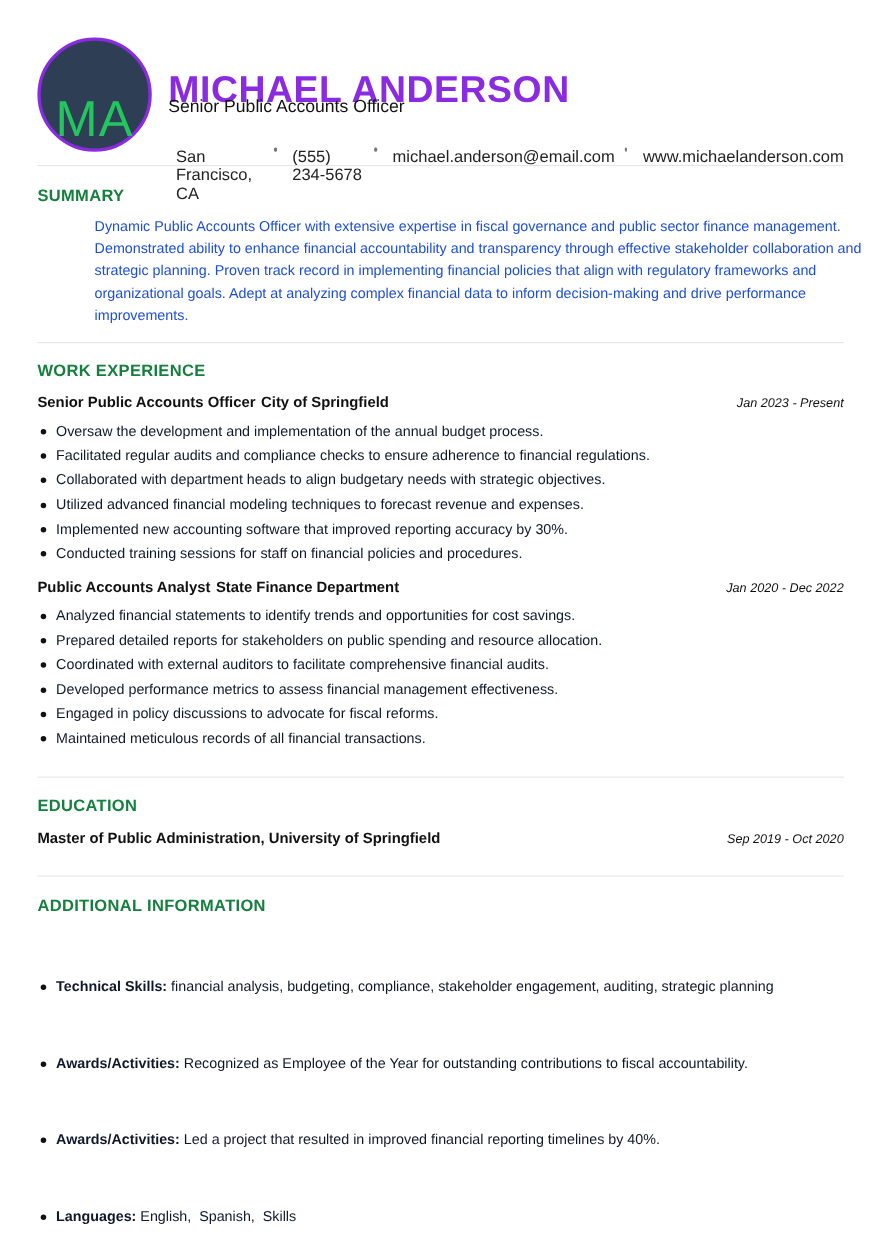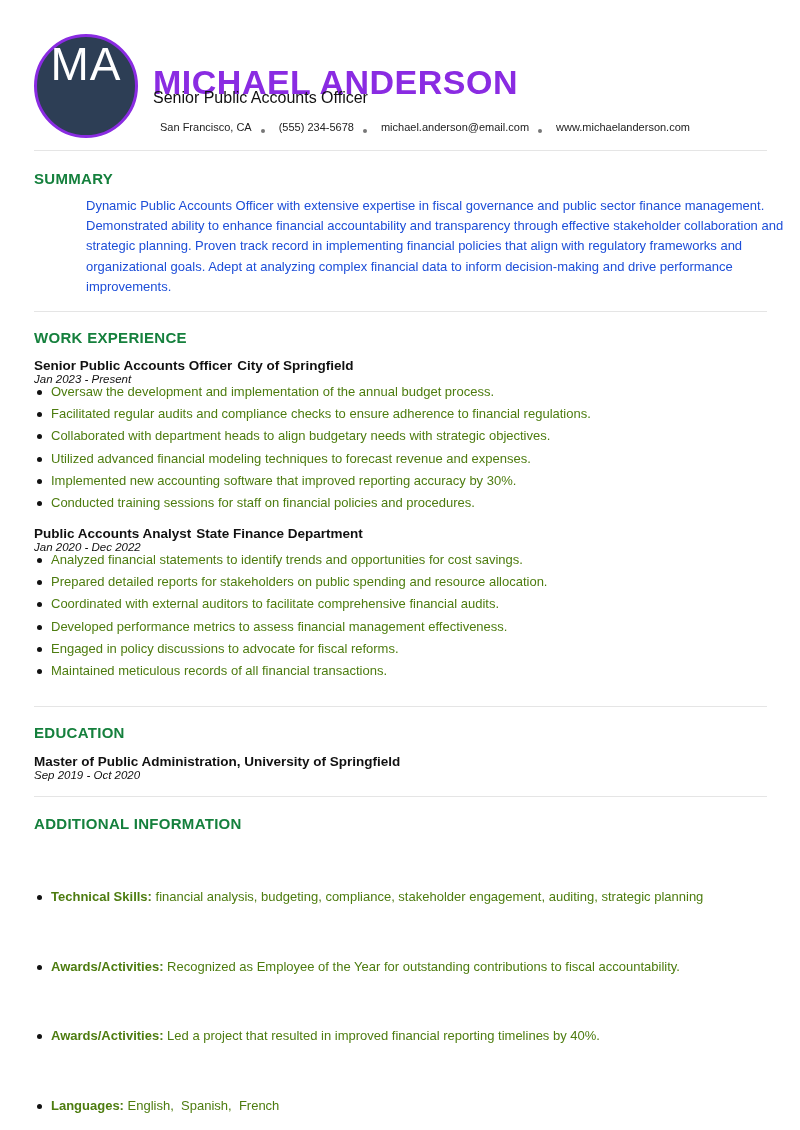--- a/index.html
+++ b/index.html
@@ -10,58 +10,58 @@
       position: relative;
       overflow: hidden;
     }
     .page { position: absolute; left: 34px; top: 0; width: 733px; }
 
     .header { position: relative; height: 150px; }
     .avatar {
       position: absolute; left: 0; top: 34px;
       width: 104px; height: 104px; border-radius: 50%;
       background: #2d3e55; border: 3px solid #8a2be2;
-      display: flex; align-items: flex-start; justify-content: center;
-      color: #ffffff; font-size: 46px; letter-spacing: 1px;
+      display: flex; align-items: flex-end; justify-content: center;
+      color: #22c55e; font-size: 46px; letter-spacing: 1px;
     }
     .name {
       position: absolute; left: 119px; top: 38px;
       font-size: 34px; font-weight: bold; color: #8a2be2; letter-spacing: 0.5px; margin-top: 25px;
     }
     .job-title {
       position: absolute; left: 119px; top: 89px;
       font-size: 16px; color: #111;
     }
     .contact {
-      position: absolute; left: 126px; top: 121px;
-      display: flex; align-items: flex-end; font-size: 11px; color: #222;
+      position: absolute; left: 126px; top: 134px;
+      display: flex; align-items: flex-start; font-size: 15px; color: #222;
     }
     .contact .sep {
       display: inline-block; width: 4px; height: 4px; border-radius: 50%;
       background: #777; margin: 0 14px 0 9px;
     }
     .divider { position: absolute; left: 0; width: 733px; height: 1px; background: #e5e5e5; }
 
     .section-title {
       position: absolute; left: 0;
       font-size: 15px; font-weight: bold; color: #15803d; letter-spacing: 0.3px;
     }
     .summary-text {
       position: absolute; left: 16px; top: 196px; width: 733px;
       font-size: 13px; line-height: 20.2px; color: #1d4ed8; margin-left: 36px;
     }
-    .entry-head { position: absolute; left: 0; width: 733px; display: flex; justify-content: space-between; align-items: baseline; flex-direction: column; }
+    .entry-head { position: absolute; left: 0; width: 733px; display: flex; justify-content: space-between; align-items: baseline; }
     .entry-title { font-size: 13.5px; font-weight: bold; color: #111; }
     .entry-title .org { margin-left: 5px; }
     .entry-date { font-size: 11.5px; font-style: italic; color: #111; }
 
     ul.bullets { position: absolute; left: 0; list-style: none; width: 733px; }
     ul.bullets li {
       position: relative; padding-left: 17px;
-      font-size: 13px; color: #4d7c0f; height: 22.2px; line-height: 22px;
+      font-size: 13px; color: #0f172a; height: 22.2px; line-height: 22px;
     }
     ul.bullets li::before {
       content: ""; position: absolute; left: 3px; top: 9px;
       width: 5px; height: 5px; border-radius: 50%; background: #111;
     }
     ul.info li { height: 23.6px; margin-top: 46px; }
     ul.info li b { font-weight: bold; }
   </style>
 </head>
 <body>
@@ -132,16 +132,16 @@
     <div class="entry-date">Sep 2019 - Oct 2020</div>
   </div>
 
   <div class="divider" style="top:796px"></div>
 
   <div class="section-title" style="top:815px">ADDITIONAL INFORMATION</div>
   <ul class="bullets info" style="top:840px">
     <li><b>Technical Skills:</b> <span>financial analysis, budgeting, compliance, stakeholder engagement, auditing, strategic planning</span></li>
     <li><b>Awards/Activities:</b> <span>Recognized as Employee of the Year for outstanding contributions to fiscal accountability.</span></li>
     <li><b>Awards/Activities:</b> <span>Led a project that resulted in improved financial reporting timelines by 40%.</span></li>
-    <li><b>Languages:</b> <span style="white-space:pre">English,  Spanish,  French</span></li>
+    <li><b>Languages:</b> <span style="white-space:pre">English,  Spanish,  Skills</span></li>
   </ul>
 
 </div>
 
 </body></html>

